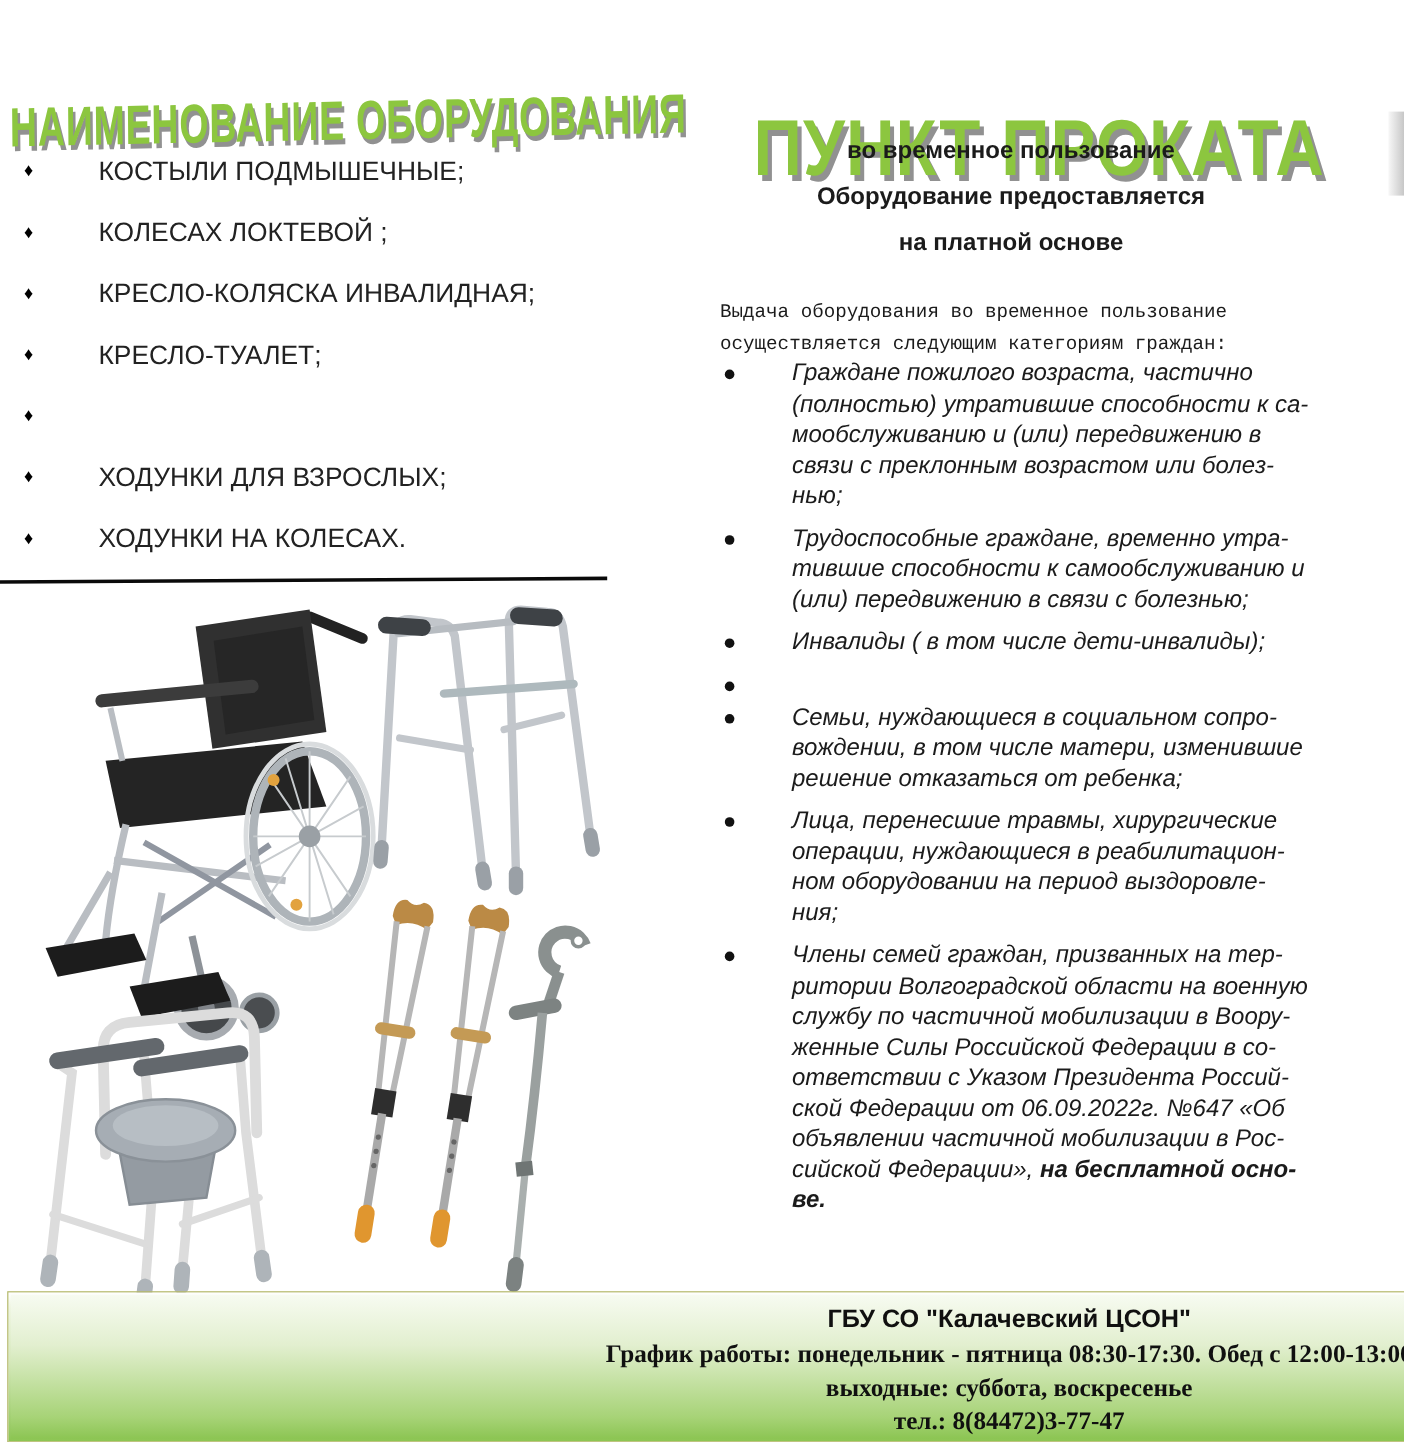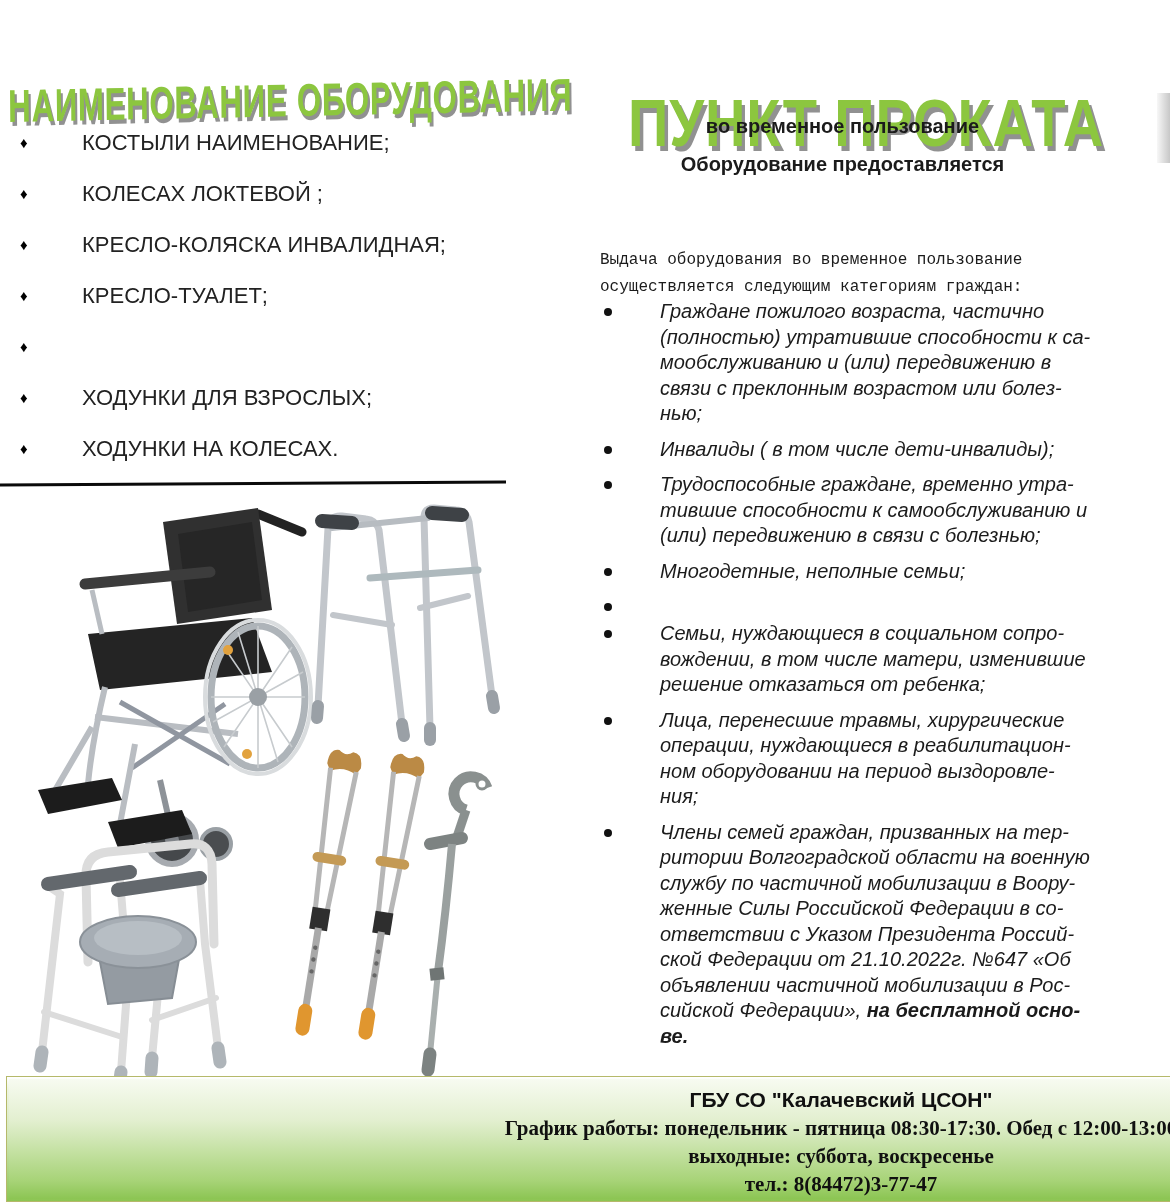--- a/index.html
+++ b/index.html
@@ -62,21 +62,21 @@
   #collage{left:0;top:492px;}
 </style>
 </head>
 <body>
 
 <h1 id="left-title" class="abs wordart">НАИМЕНОВАНИЕ ОБОРУДОВАНИЯ</h1>
 
 <ul id="equipment-list" class="abs">
   <li>
       <span class="diamond">♦</span>
-      <span>КОСТЫЛИ НАИМЕНОВАНИЕ;</span>
+      <span>КОСТЫЛИ ПОДМЫШЕЧНЫЕ;</span>
     </li>
   <li>
       <span class="diamond">♦</span>
       <span>КОЛЕСАХ ЛОКТЕВОЙ ;</span>
     </li>
   <li>
       <span class="diamond">♦</span>
       <span>КРЕСЛО-КОЛЯСКА ИНВАЛИДНАЯ;</span>
     </li>
   <li>
@@ -201,55 +201,50 @@
     <ellipse cx="138" cy="446" rx="44" ry="17" fill="#b7bec4"></ellipse>
     <path d="M42,560 L40,574 M121,580 L120,588 M152,566 L151,580 M218,556 L220,570" stroke="#aeb4b9" stroke-width="13"></path>
   </g>
 </svg>
 
 <h1 id="right-title" class="abs wordart">ПУНКТ ПРОКАТА</h1>
 
 <div id="intro-lines" class="abs">
   <div>во временное пользование</div>
   <div>Оборудование предоставляется</div>
+  <div>на платной основе</div>
 </div>
 
 <p id="lead" class="abs">Выдача оборудования во временное пользование
 осуществляется следующим категориям граждан:</p>
 
 <div id="benefit-list" class="abs">
   <div class="bullet-row">
     <span class="dot">
         <i></i>
       </span>
     <span class="bullet-text"><span>Граждане пожилого возраста, частично
 (полностью) утратившие способности к са-
 мообслуживанию и (или) передвижению в
 связи с преклонным возрастом или болез-
 нью;</span><b></b></span>
   </div>
   <div class="bullet-row">
     <span class="dot">
         <i></i>
       </span>
-    <span class="bullet-text"><span>Инвалиды ( в том числе дети-инвалиды);</span><b></b></span>
-  </div>
-  <div class="bullet-row">
-    <span class="dot">
-        <i></i>
-      </span>
     <span class="bullet-text"><span>Трудоспособные граждане, временно утра-
 тившие способности к самообслуживанию и
 (или) передвижению в связи с болезнью;</span><b></b></span>
   </div>
   <div class="bullet-row">
     <span class="dot">
         <i></i>
       </span>
-    <span class="bullet-text"><span>Многодетные, неполные семьи;</span><b></b></span>
+    <span class="bullet-text"><span>Инвалиды ( в том числе дети-инвалиды);</span><b></b></span>
   </div>
   <div class="bullet-row">
     <span class="dot">
         <i></i>
       </span>
   </div>
   <div class="bullet-row">
     <span class="dot">
         <i></i>
       </span>
@@ -268,21 +263,21 @@
   </div>
   <div class="bullet-row">
     <span class="dot">
         <i></i>
       </span>
     <span class="bullet-text"><span>Члены семей граждан, призванных на тер-
 ритории Волгоградской области на военную
 службу по частичной мобилизации в Воору-
 женные Силы Российской Федерации в со-
 ответствии с Указом Президента Россий-
-ской Федерации от 21.10.2022г. №647 «Об
+ской Федерации от 06.09.2022г. №647 «Об
 объявлении частичной мобилизации в Рос-
 сийской Федерации», </span><b>на бесплатной осно-
 ве.</b></span>
   </div>
 </div>
 
 <div id="edge-artifact" class="abs"></div>
 
 <div id="footer" class="abs">
   <div id="footer-inner">

